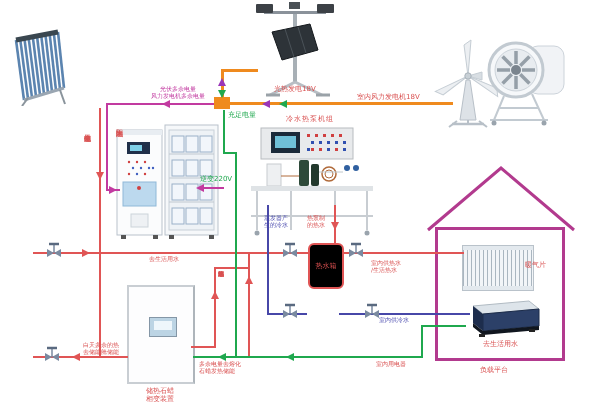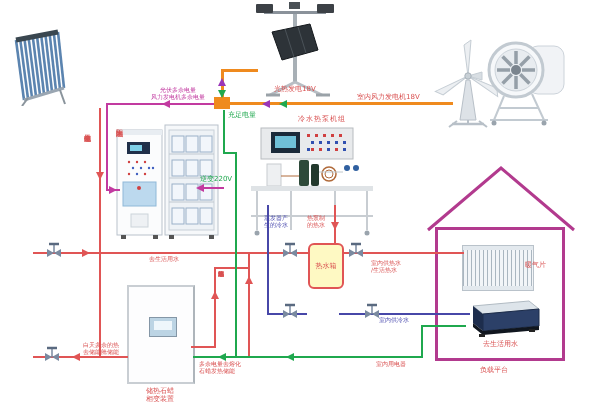--- a/index.html
+++ b/index.html
@@ -19,24 +19,24 @@
   .ar{position:absolute;width:0;height:0;z-index:4;background:transparent!important;}
   .ar-l{border-top:4px solid transparent;border-bottom:4px solid transparent;border-right:8px solid currentColor;}
   .ar-r{border-top:4px solid transparent;border-bottom:4px solid transparent;border-left:8px solid currentColor;}
   .ar-u{border-left:4px solid transparent;border-right:4px solid transparent;border-bottom:8px solid currentColor;}
   .ar-d{border-left:4px solid transparent;border-right:4px solid transparent;border-top:8px solid currentColor;}
   
   .lbl{position:absolute;z-index:5;font-size:7px;line-height:8px;white-space:pre-line;letter-spacing:0;}
   .t-red{color:#d95050;} .t-green{color:#1fa84e;} .t-magenta{color:#c23aa0;} .t-navy{color:#4a4aae;}
   .vert{writing-mode:vertical-rl;text-orientation:upright;}
   .vert-lr{writing-mode:vertical-lr;text-orientation:upright;}
-  .ctr{text-align:center;}
+  .ctr{text-align:center;font-family:Liberation Serif, serif;}
   
   .tank{position:absolute;z-index:4;display:flex;align-items:center;justify-content:center;font-size:7px;}
-  #hot-tank{border:2px solid #e05555;border-radius:6px;background:#fef9c3;color:#d95050;}
+  #hot-tank{border:2px solid #e05555;border-radius:6px;background:#000000;color:#d95050;}
   #cold-tank{border:2px solid #0a4d1e;border-radius:4px;background:#1ca23e;color:#7a2a1a;}
   
   .img{position:absolute;z-index:2;}
   #junction{position:absolute;z-index:4;background:#ef8a1e;}
   #house-body{position:absolute;z-index:2;border:3px solid #b23a8e;background:transparent;}
   #paraffin-box{position:absolute;z-index:2;background:#fdfdfe;border:2px solid #c9ced3;border-right-color:#aeb5bb;}
   #paraffin-screen{position:absolute;left:20px;top:30px;width:26px;height:18px;background:#bcd4e4;border:1px solid #8496a6;}
   #paraffin-screen i{display:block;margin:3px auto 0;width:18px;height:9px;background:#eef6fb;}
   #radiator{position:absolute;z-index:2;border:1px solid #b9c2ca;background:repeating-linear-gradient(90deg,#aab6c0 0 1.5px,#f2f5f8 1.5px 4px);}
   #radiator .cap{position:absolute;left:0;right:0;height:4px;background:#e3e9ee;}
@@ -326,21 +326,21 @@
   </svg>
 
   <div class="lbl t-red vert" style="left:115px;top:124px;height:46px">太阳能热水</div>
   <div class="lbl t-magenta ctr" style="left:140px;top:86px;width:76px;font-size:6px;line-height:7px">光伏多余电量
 风力发电机多余电量</div>
   <div class="lbl t-red vert-lr" style="left:83px;top:129px;height:26px;font-size:7px">多余电量储能</div>
   <div class="lbl t-green" style="left:228px;top:111px">充足电量</div>
   <div class="lbl t-red" style="left:274px;top:85px">光热发电18V</div>
   <div class="lbl t-red" style="left:357px;top:93px">室内风力发电机18V</div>
   <div class="lbl t-green" style="left:200px;top:175px">逆变220V</div>
-  <div class="lbl t-red" style="left:298px;top:115px;letter-spacing:1px;z-index:6">冷水热泵机组</div>
+  <div class="lbl t-red" style="left:286px;top:115px;letter-spacing:1px;z-index:6">冷水热泵机组</div>
   <div class="lbl t-navy" style="left:264px;top:214px;font-size:6px;line-height:7px;z-index:6">蒸发器产
 生的冷水</div>
   <div class="lbl t-red" style="left:307px;top:214px;font-size:6px;line-height:7px;z-index:6">热泵制
 的热水</div>
   <div class="lbl t-red" style="left:149px;top:255px;font-size:6px">去生活用水</div>
   <div class="lbl t-red vert" style="left:217px;top:266px;height:40px;font-size:6px">石蜡储热水送到水箱</div>
   <div class="lbl t-red" style="left:83px;top:341px;font-size:6px;line-height:7px">白天多余的热
 去储能舱储能</div>
   <div class="lbl t-red ctr" style="left:143px;top:387px;width:34px">储热石蜡
 相变装置</div>

